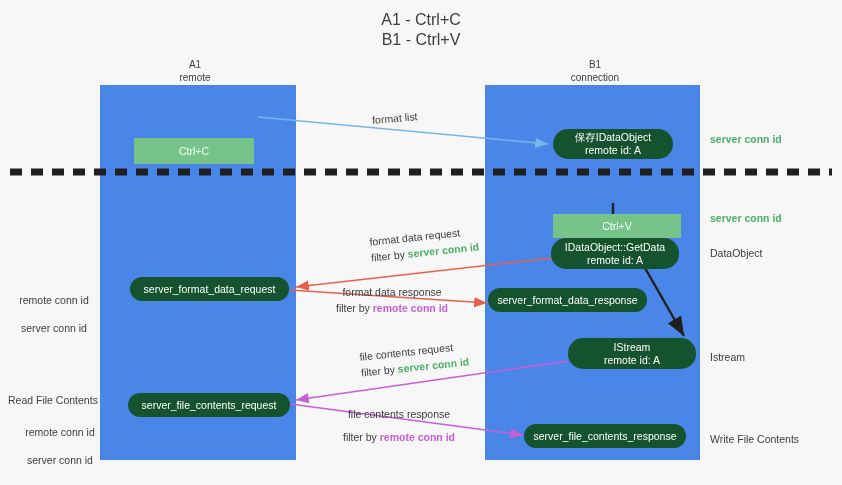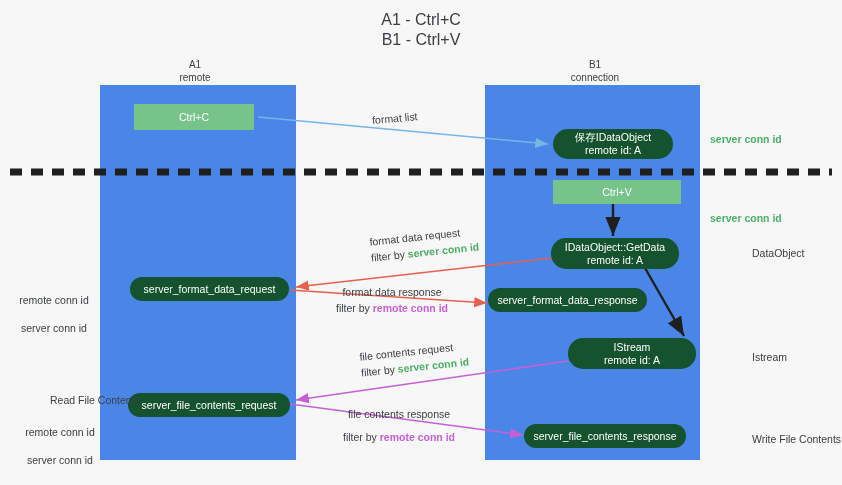--- a/index.html
+++ b/index.html
@@ -55,21 +55,21 @@
     flex-direction: column;
     align-items: center;
     justify-content: center;
     color: #ffffff;
     font-size: 10.5px;
     line-height: 13px;
     text-align: center;
     white-space: pre-line;
     z-index: 4;
   }
-  .box.green { background: #76c48a; }
+  .box.green { background: #76c48a; margin-top: 34px; }
   .box.orange { background: #14532d; border-radius: 15px; }
 
   
   .edge-label {
     font-size: 10.5px;
     color: #3c4043;
     line-height: 16px;
     white-space: nowrap;
     z-index: 5;
   }
@@ -78,21 +78,21 @@
 
   
   .anno {
     font-size: 10.5px;
     line-height: 14px;
     color: #3c4043;
     white-space: pre-line;
     z-index: 5;
   }
   .anno.server { color: #4caf67; font-weight: bold; }
-  .anno.plain  { color: #3c4043; margin-left: 42px; }
+  .anno.plain  { color: #3c4043; }
 </style>
 </head>
 <body>
 
 <div id="canvas">
 
   <div class="abs title">A1 - Ctrl+C
 B1 - Ctrl+V</div>
 
   <div class="abs col-head" style="left:140px; top:58px; width:110px;">A1

